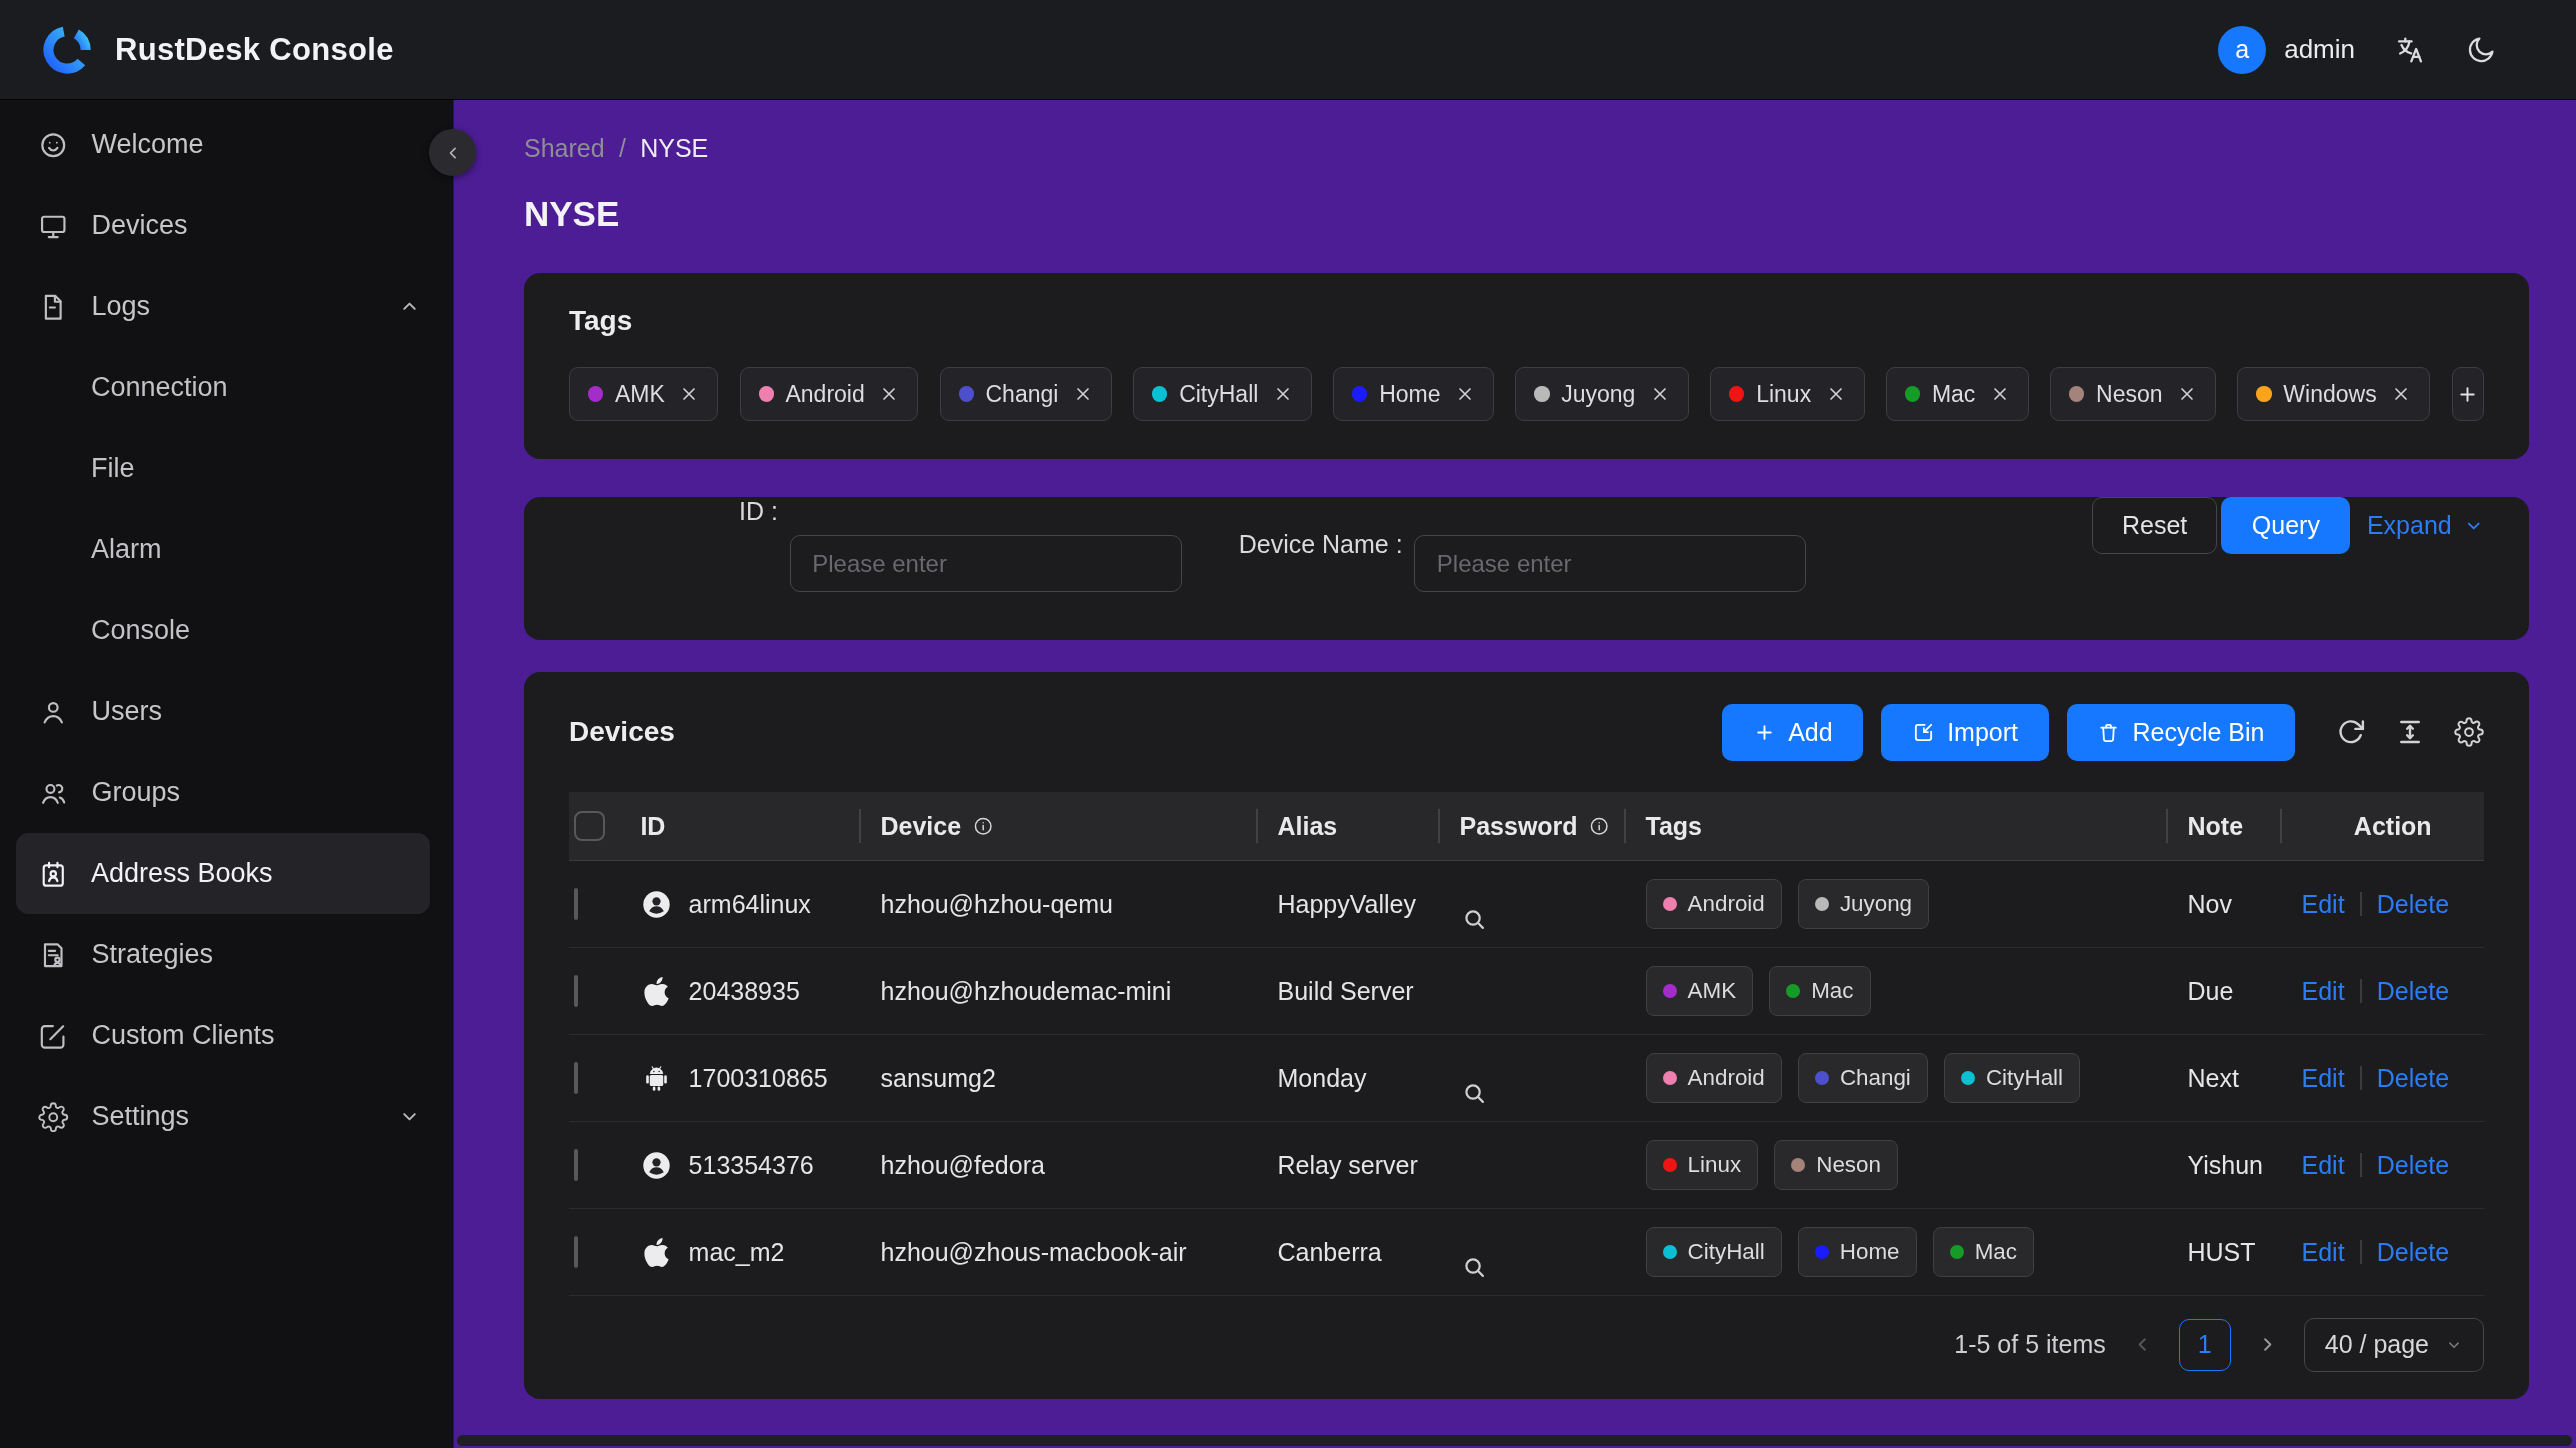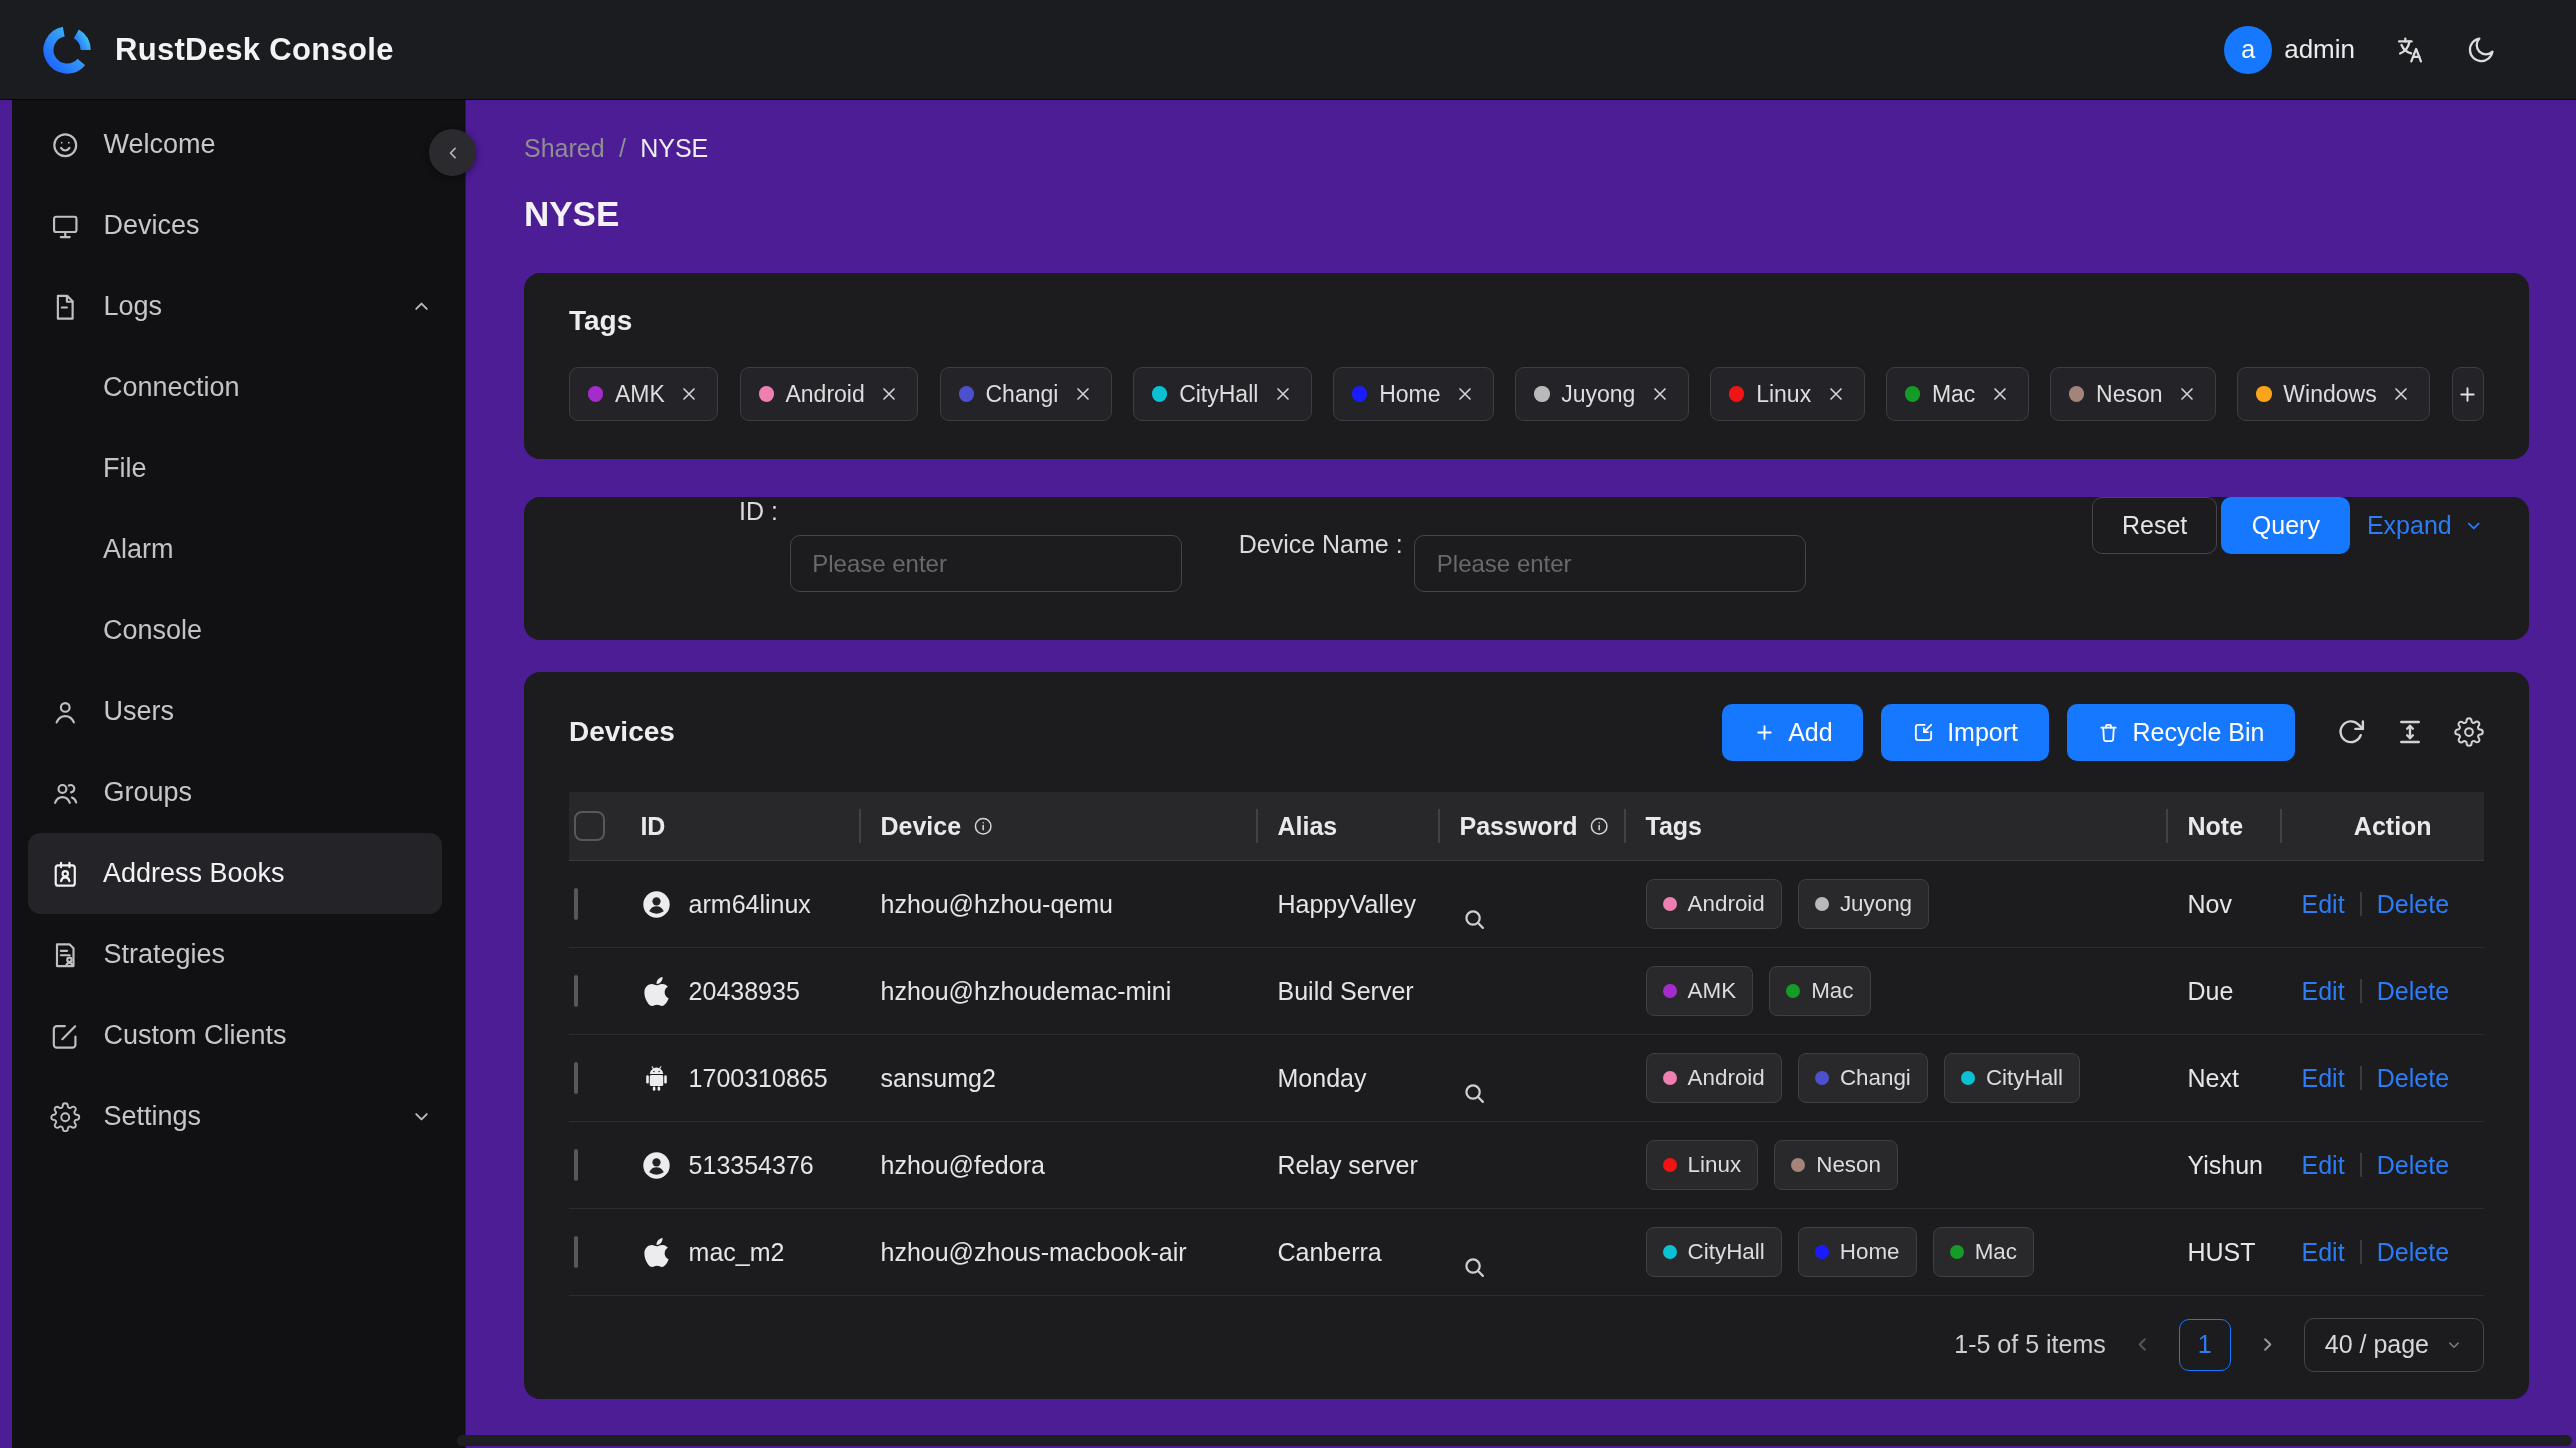--- a/index.html
+++ b/index.html
@@ -10,26 +10,26 @@
   
   .topbar{position:absolute;top:0;left:0;right:0;height:99px;background:#1b1c1f;
           display:flex;align-items:center;padding:0 79px 0 39px;box-sizing:border-box;z-index:6;
           box-shadow:0 0.9px 0 #060607;}
   .brand{display:flex;align-items:center;gap:20px;}
   .logo svg{width:56px;height:56px;}
   .app-title{font-size:31px;font-weight:700;color:#f3f3f5;letter-spacing:0.3px;}
   .top-right{margin-left:auto;display:flex;align-items:center;}
   .avatar{width:48px;height:48px;border-radius:50%;background:#1677ff;color:#fff;
           display:flex;align-items:center;justify-content:center;font-size:25px;}
-  .username{font-size:26px;color:#ecebee;margin-left:12px;}
+  .username{font-size:26px;color:#ecebee;margin-left:18px;}
   .tb-icon{margin-left:39px;color:#dcdcde;}
   .tb-icon svg{width:32px;height:32px;}
 
   
-  .sidebar{position:absolute;top:99px;left:12px;bottom:0;width:454px;background:#111113;
+  .sidebar{position:absolute;top:99px;left:0;bottom:0;width:454px;background:#111113;
            border-right:0.9px solid #232327;box-sizing:border-box;padding-top:5.4px;}
   .side-item{height:81px;display:flex;align-items:center;padding:0 32px 0 38px;
              font-size:27px;color:#c7c7ca;gap:23px;cursor:pointer;}
   .side-item .s-icon{width:30.5px;height:30.5px;flex:none;color:#bfbfc3;}
   .side-item .s-icon svg{width:30.5px;height:30.5px;}
   .side-item .chev{margin-left:auto;color:#b9b9bd;}
   .side-item .chev svg{width:23px;height:23px;}
   .side-item.selected{background:#242428;border-radius:12.5px;margin:0 23px 0 16px;
                       padding-left:21.5px;color:#f2f2f4;}
   .side-item.selected .s-icon{color:#f2f2f4;}

